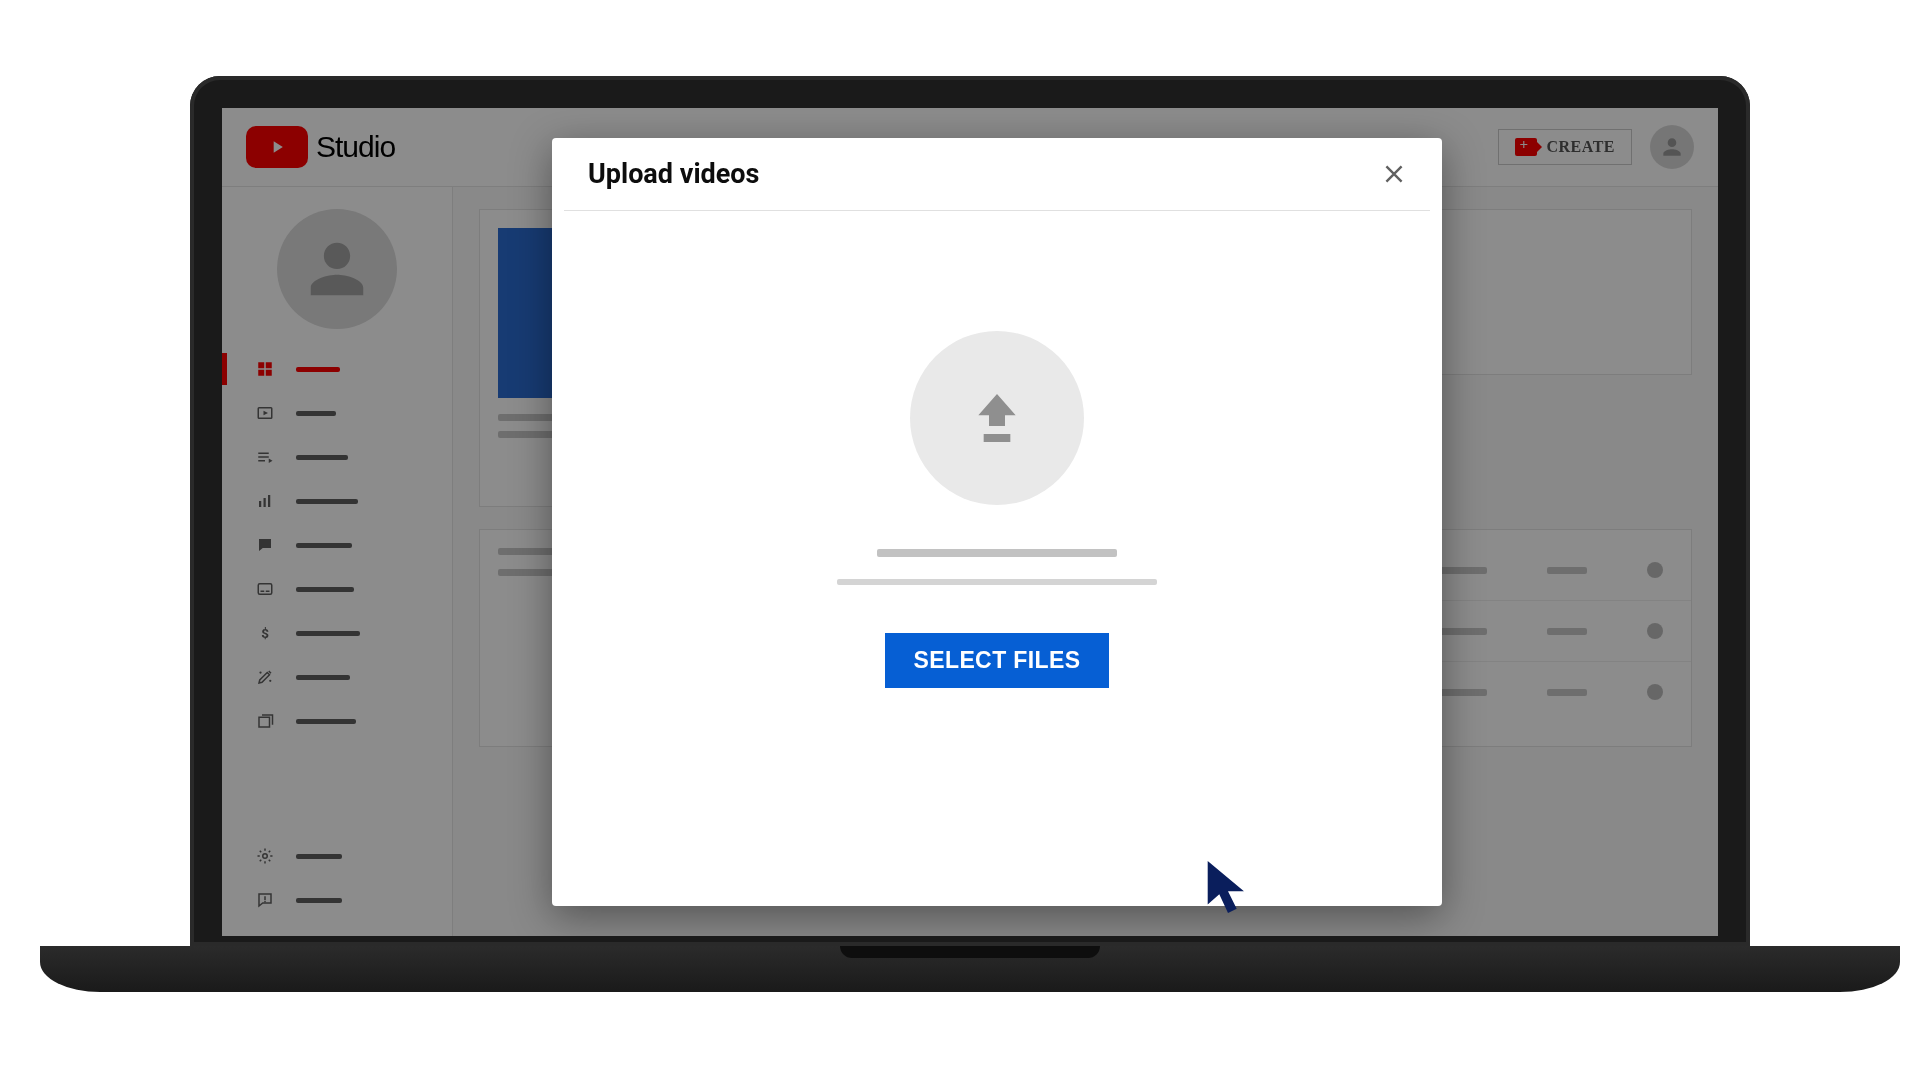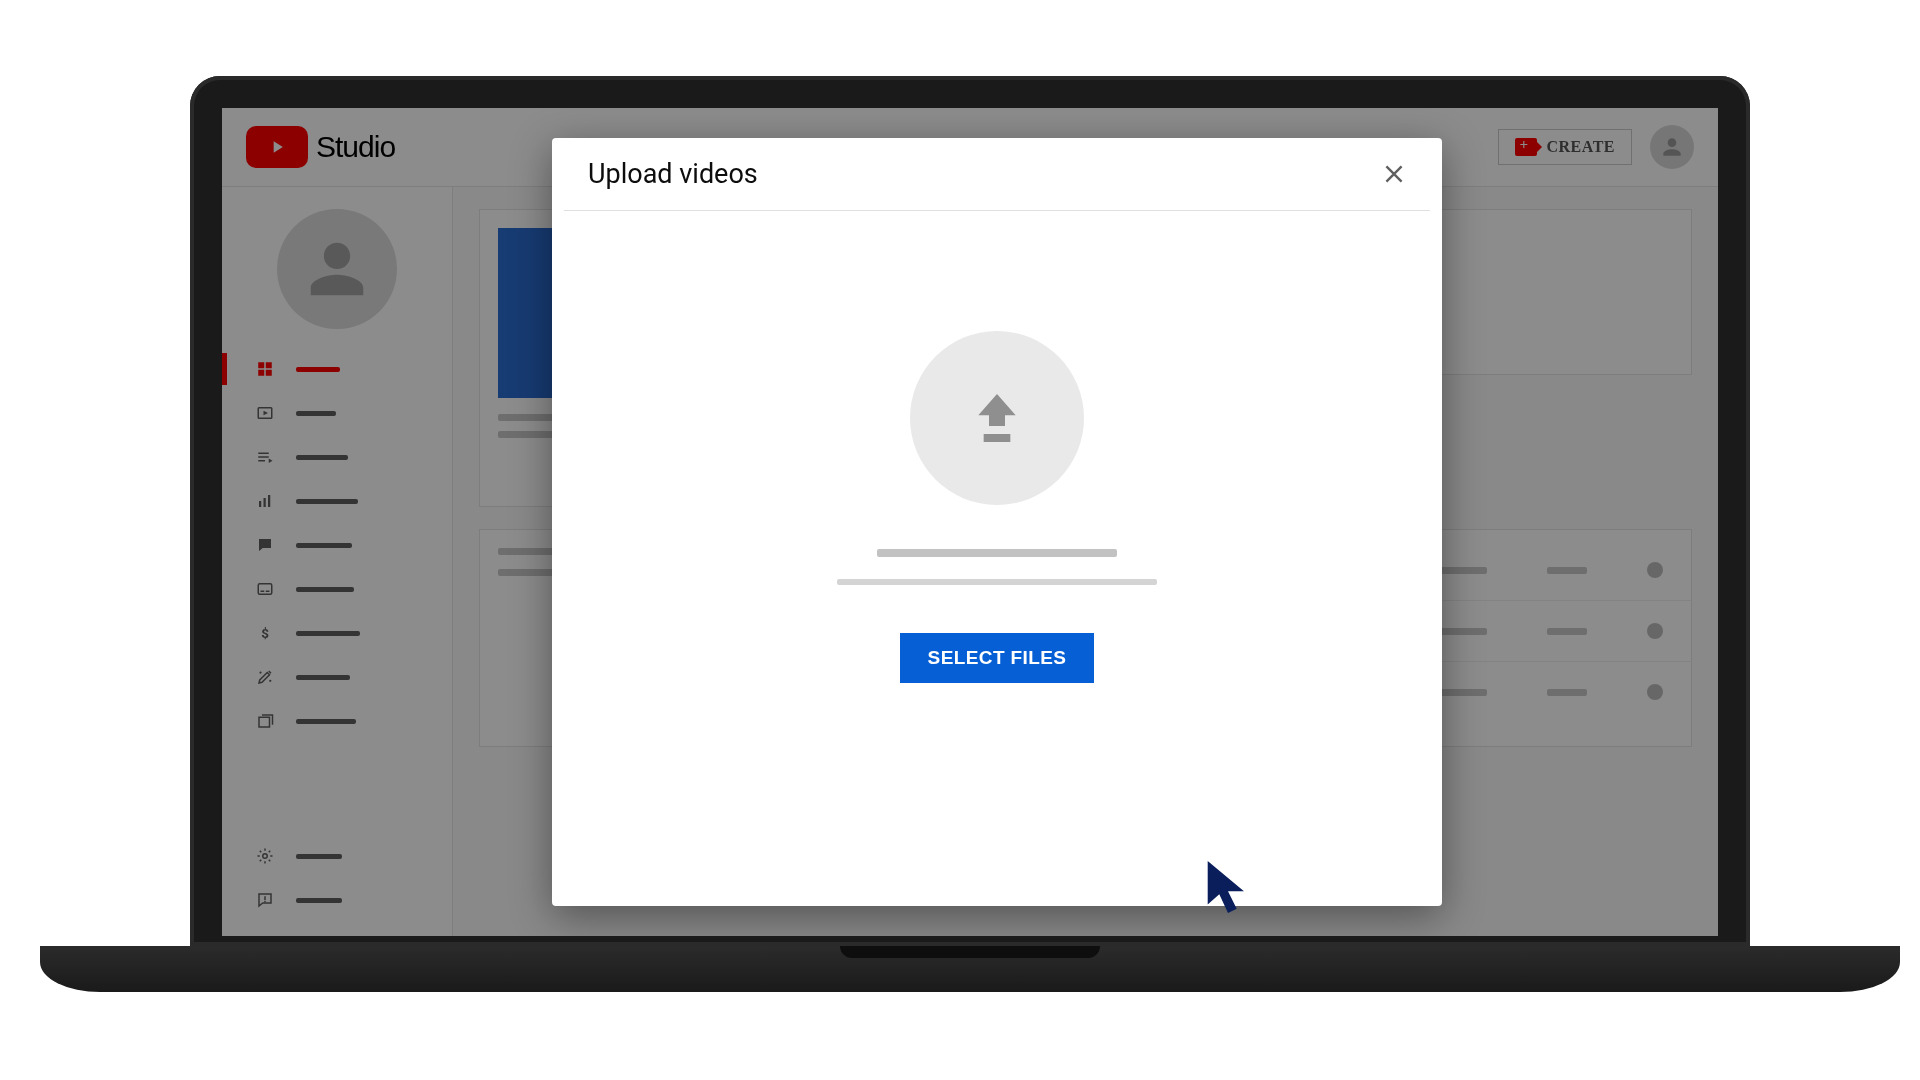--- a/index.html
+++ b/index.html
@@ -126,35 +126,35 @@
     background:#fff;
     border-radius:4px;
     box-shadow:0 10px 40px rgba(0,0,0,0.4);
     display:flex;flex-direction:column;
   }
   .modal-head{
     display:flex;align-items:center;justify-content:space-between;
     padding:18px 18px 18px 24px;border-bottom:1px solid #e0e0e0;
     margin:0 12px;
   }
-  .modal-title{font-size:27px;font-weight:400;color:#0d0d0d;}
+  .modal-title{font-size:27px;font-weight:700;color:#0d0d0d;}
   .close-btn{width:36px;height:36px;display:flex;align-items:center;justify-content:center;cursor:pointer;}
   .close-btn svg{width:26px;height:26px;stroke:#606060;stroke-width:2.2;fill:none;}
 
   .modal-body{flex:1;display:flex;flex-direction:column;align-items:center;justify-content:flex-start;padding-top:120px;}
   .upload-circle{
     width:174px;height:174px;border-radius:50%;background:#e9e9e9;
     display:flex;align-items:center;justify-content:center;
   }
   .upload-circle svg{width:64px;height:64px;fill:#8f8f8f;}
   .hint1{width:240px;height:8px;background:#c2c2c2;border-radius:2px;margin-top:44px;}
   .hint2{width:320px;height:6px;background:#d4d4d4;border-radius:2px;margin-top:22px;}
   .select-btn{
     margin-top:48px;background:var(--btn);color:#fff;
-    padding:14px 28px;font-size:19px;font-weight:600;letter-spacing:0.4px;
+    padding:14px 28px;font-size:23px;font-weight:600;letter-spacing:0.4px;
     border:none;cursor:pointer;
   }
 
   
   .cursor{
     position:absolute;left:980px;top:750px;width:52px;height:58px;
     pointer-events:none;
   }
   .cursor svg{width:100%;height:100%;display:block;}
 </style>

